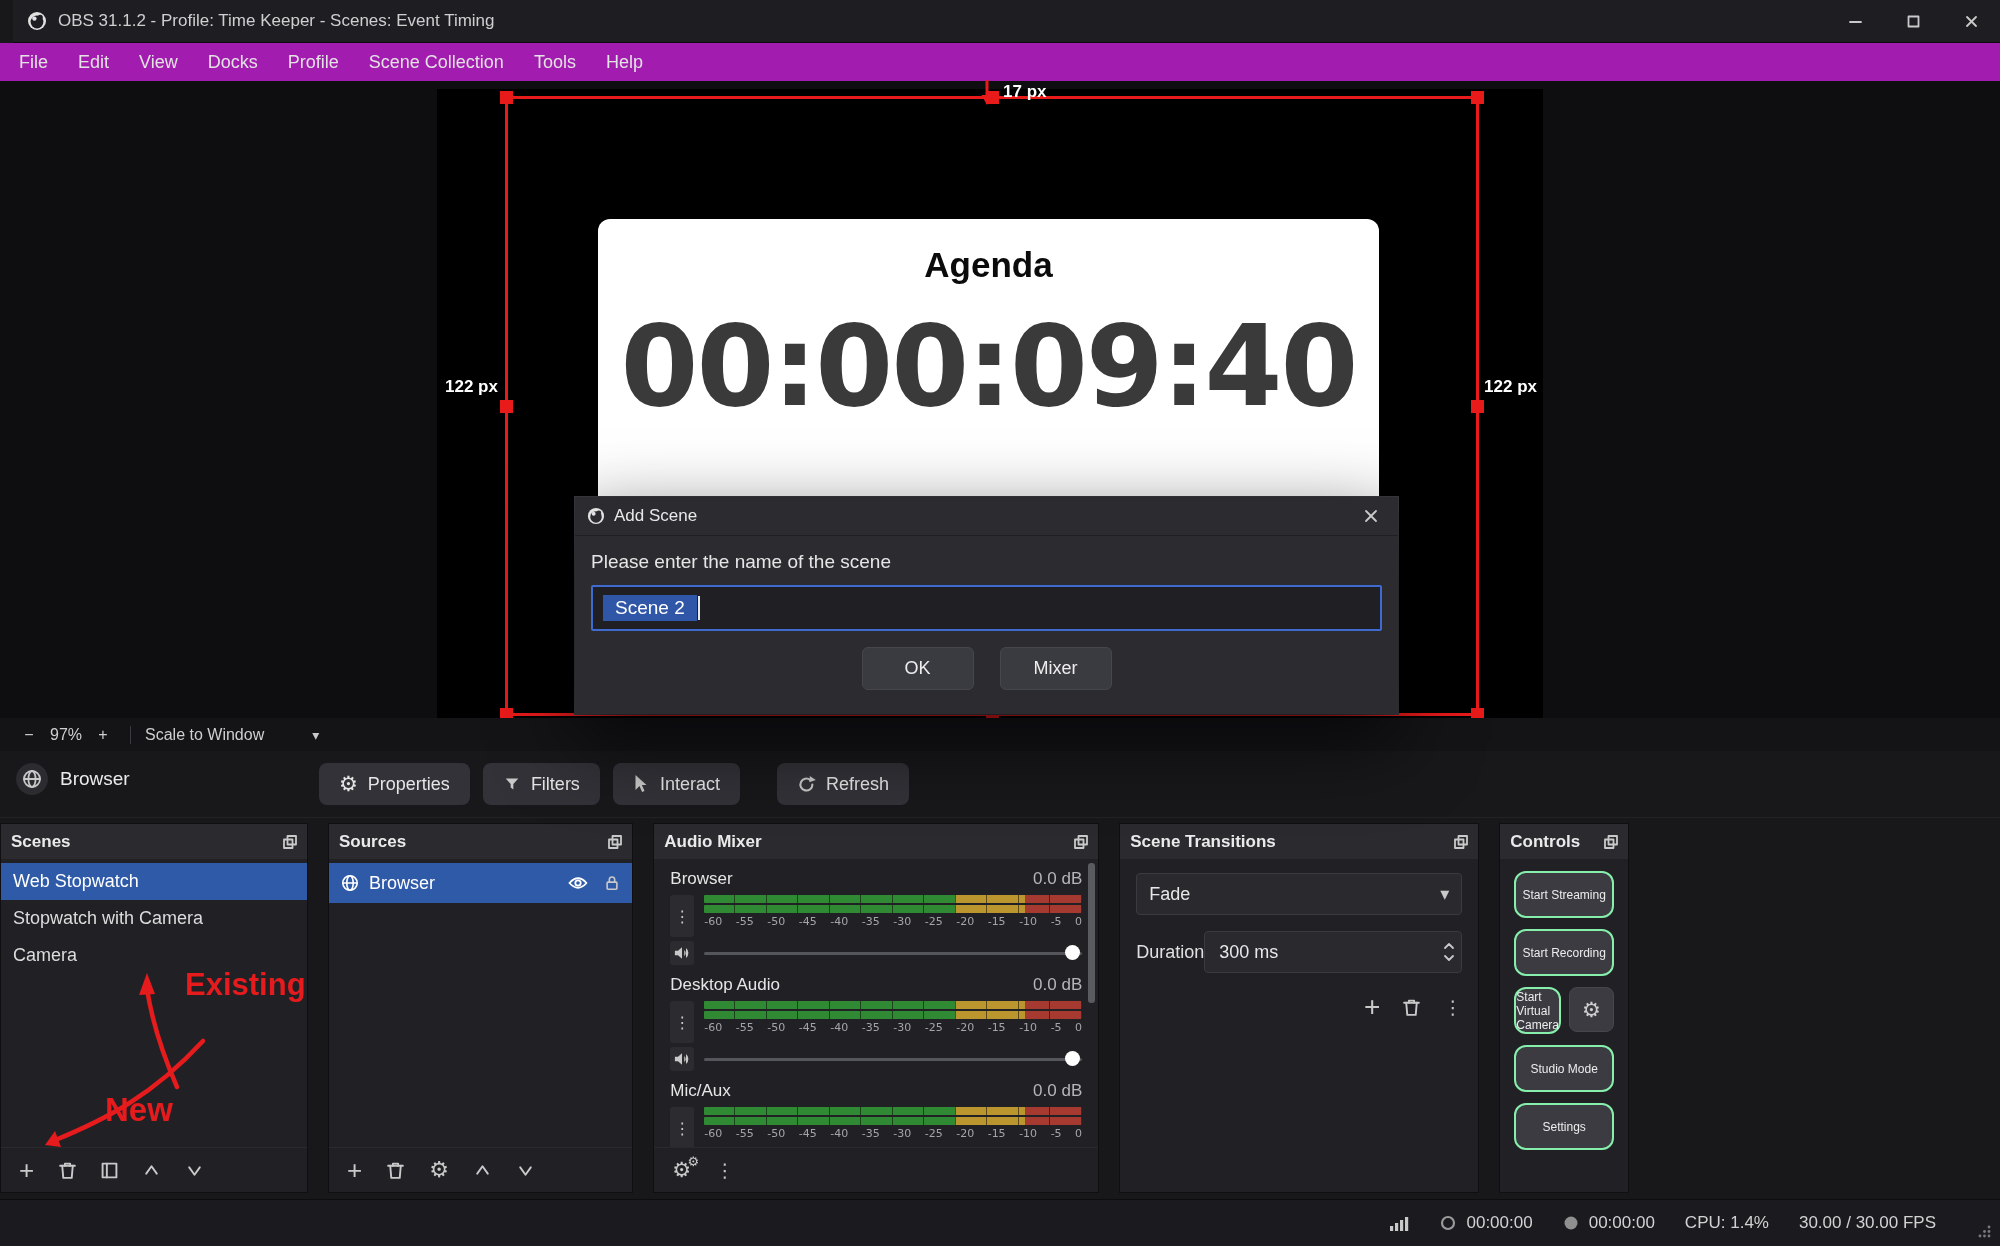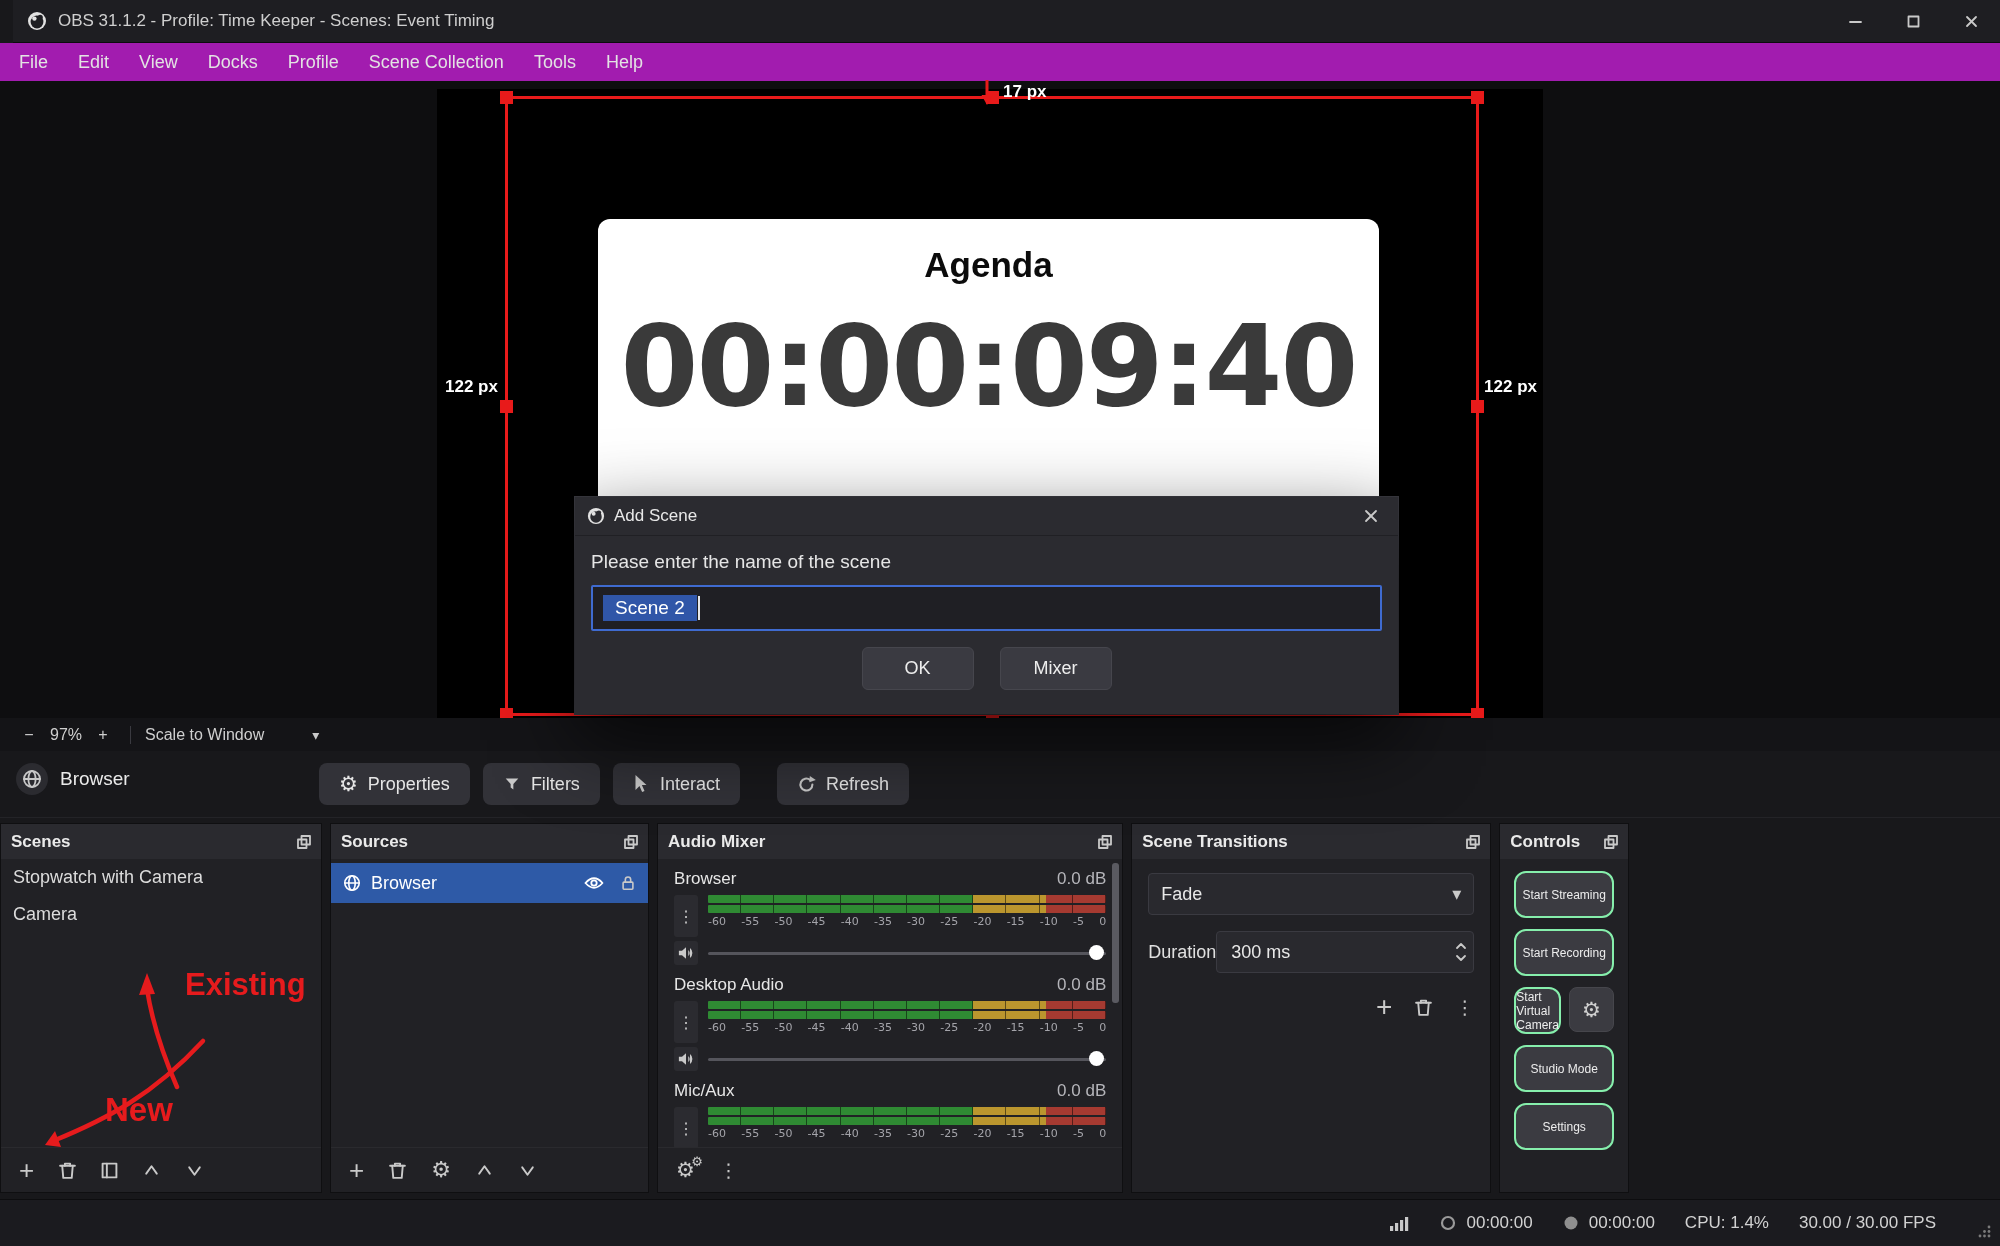--- a/index.html
+++ b/index.html
@@ -56,21 +56,21 @@
   .src-toolbar{position:absolute;top:751px;left:0;right:0;height:66px;background:#18181b;
                border-bottom:1px solid #232327;}
   .src-chip{position:absolute;left:16px;top:12px;display:flex;align-items:center;gap:12px;}
   .globe-badge{width:32px;height:32px;border-radius:50%;background:#2b2b30;display:flex;align-items:center;justify-content:center;}
   .src-name{font-size:19px;color:#eaeaea;}
   .src-btns{position:absolute;left:319px;top:12px;display:flex;gap:13px;}
   .tool-btn{height:42px;background:#323238;border-radius:8px;display:flex;align-items:center;gap:10px;
             padding:0 20px;font-size:18px;color:#e6e6e6;}
 
   
-  .docks{position:absolute;top:823px;left:0;width:1629px;height:370px;display:flex;gap:8px;}
+  .docks{position:absolute;top:823px;left:0;width:1629px;height:370px;display:flex;gap:20px;}
   .panel{background:#212125;border:1px solid #0f0f11;display:flex;flex-direction:column;box-sizing:border-box;}
   .p-scenes{width:337px;} .p-sources{width:334px;} .p-audio{width:488px;} .p-trans{width:364px;} .p-controls{flex:1;}
   .panel-header{height:35px;flex:0 0 35px;background:#2a2a2f;display:flex;align-items:center;
                 padding:0 10px;font-size:17px;font-weight:bold;color:#eaeaea;}
   .popout{margin-left:auto;}
   .panel-body{flex:1;position:relative;overflow:hidden;}
   .panel-toolbar{height:44px;flex:0 0 44px;border-top:1px solid #2a2a2e;display:flex;align-items:center;
                  gap:24px;padding:0 18px;color:#c9c9c9;}
   .glyph-btn{font-size:22px;color:#c9c9c9;display:flex;align-items:center;justify-content:center;}
 
@@ -287,20 +287,23 @@
 
     <div class="panel p-scenes">
       <div class="panel-header">
         <span>Scenes</span>
         <svg class="icn popout" width="14" height="14" viewBox="0 0 14 14">
             <rect x="1" y="4.5" width="8.5" height="8.5"></rect>
             <rect x="4.5" y="1" width="8.5" height="8.5"></rect>
           </svg>
       </div>
       <div class="panel-body">
+        <div class="list-row selected" style="margin-top:4px">
+          <span>Web Stopwatch</span>
+        </div>
         <div class="list-row">
           <span>Stopwatch with Camera</span>
         </div>
         <div class="list-row">
           <span>Camera</span>
         </div>
 
         <svg class="annotate" width="335" height="290">
           <path d="M 176 228 C 162 196 151 162 146 130" stroke="#e61b1d" stroke-width="4.5" fill="none" stroke-linecap="round"></path>
           <polygon points="138,136 146,114 154,135" fill="#e61b1d"></polygon>

